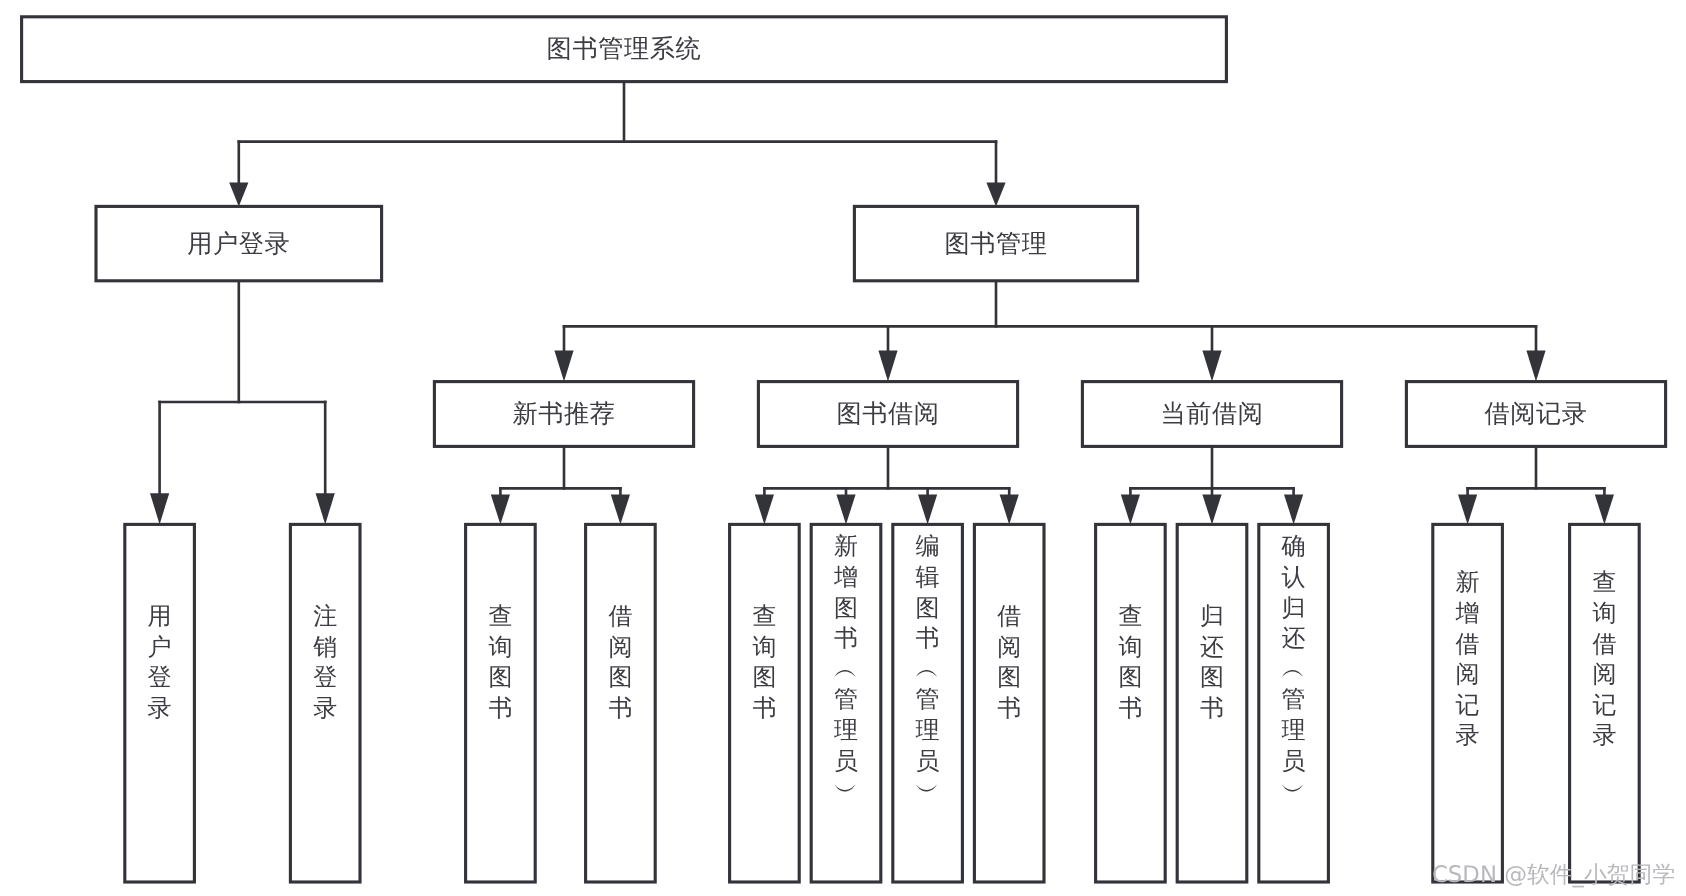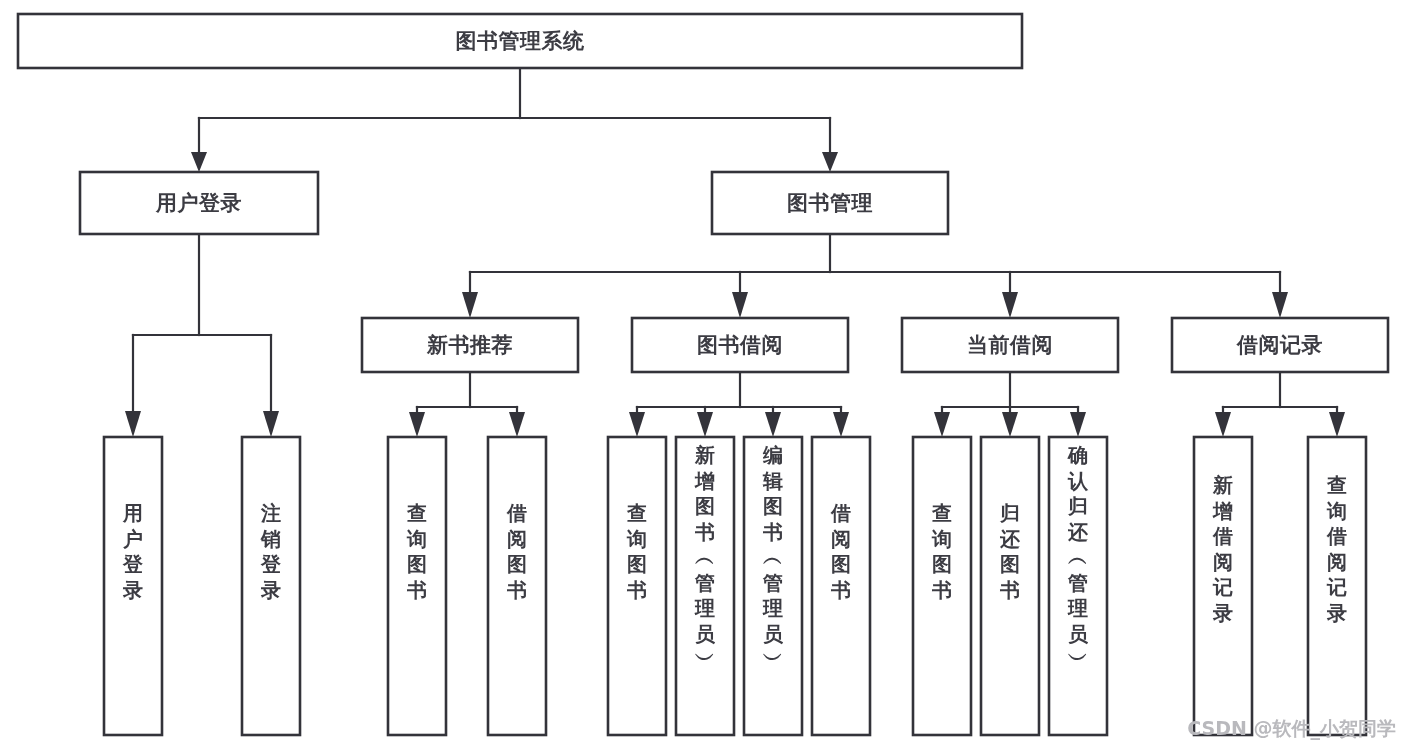--- a/index.html
+++ b/index.html
@@ -10,21 +10,20 @@
   }
   body {
     font-family: "DejaVu Sans", "Liberation Sans", sans-serif;
   }
   #diagram-root {
     position: relative;
     width: 1405px;
     height: 747px;
     background: #ffffff;
     overflow: hidden;
-    font-weight: bold;
   }
   svg.diagram-canvas {
     position: absolute;
     left: 0;
     top: 0;
     width: 1405px;
     height: 747px;
     display: block;
   }
   .node-rect {

